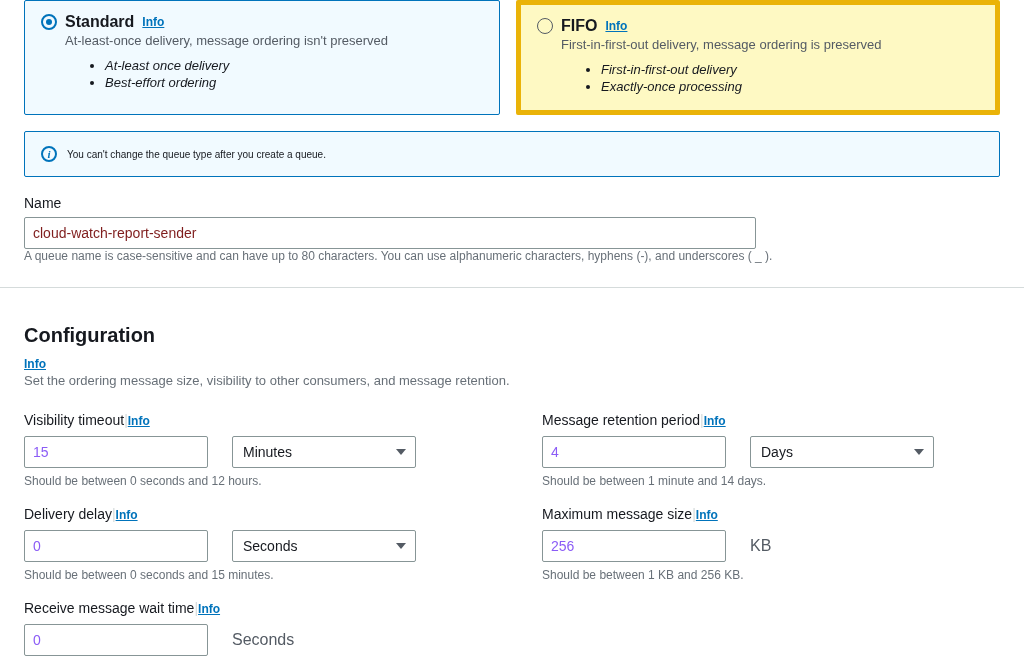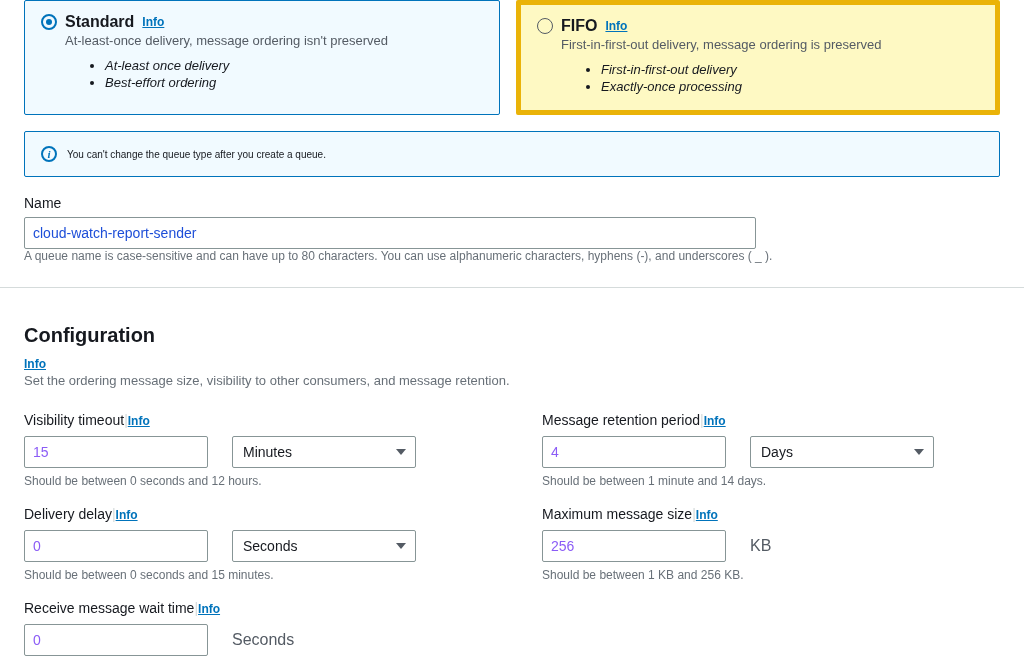--- a/index.html
+++ b/index.html
@@ -122,21 +122,21 @@
     gap: 12px;
     text-align: center;
   }
   .text-input {
     width: 732px;
     height: 32px;
     border: 1px solid #879596;
     border-radius: 2px;
     padding: 4px 8px;
     font-size: 14px;
-    color: #1d4ed8;
+    color: #7f1d1d;
   }
   .helper-text {
     color: #687078;
     font-size: 12px;
     margin-top: 0;
   }
   .divider {
     height: 1px;
     background: #d5dbdb;
     margin-top: 24px;

